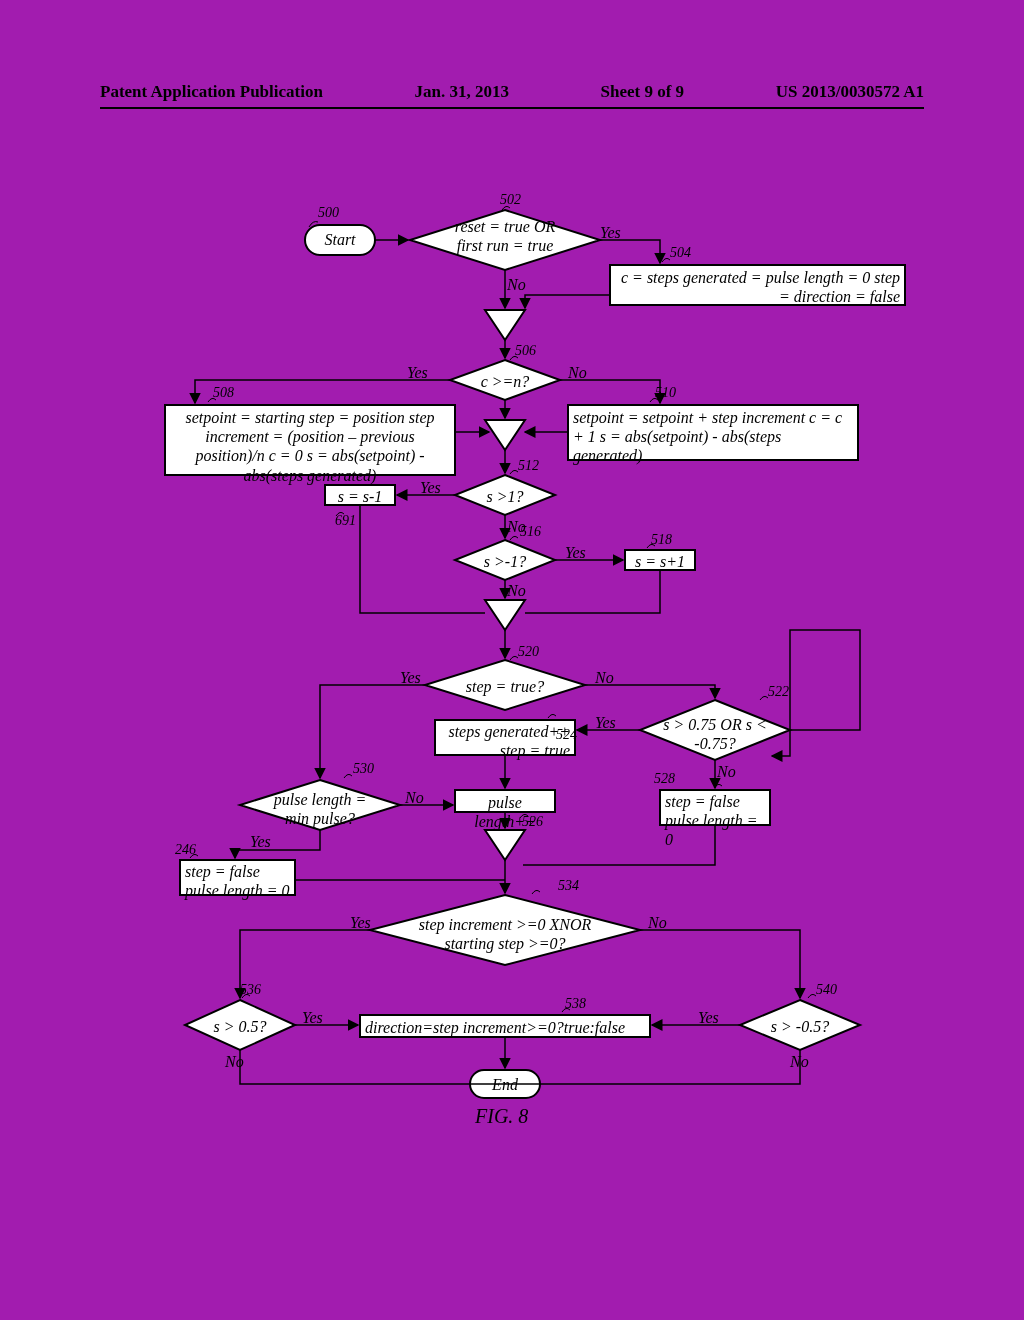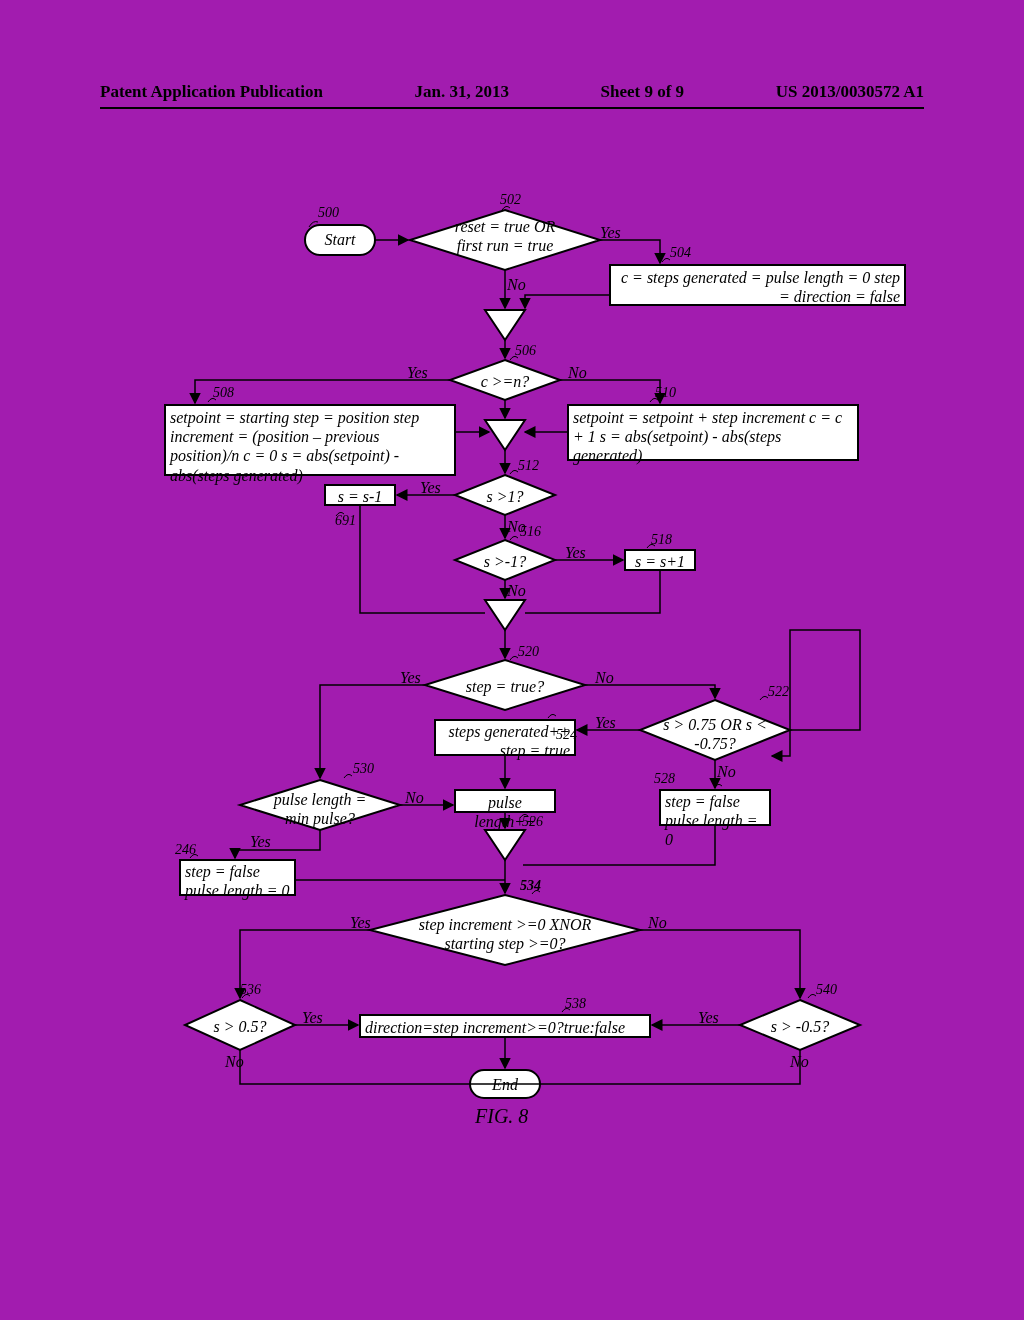--- a/index.html
+++ b/index.html
@@ -225,21 +225,21 @@
       <path class="tick" d="M716,796 Q712,792 708,798"></path>
     </svg>
 
     <div class="node-label" style="left:215px; top:30px; width:50px;">Start</div>
     <div class="node-label" style="left:345px; top:17px; width:120px;">reset = true
 OR
 first run = true</div>
     <div class="node-label" style="left:515px; top:68px; width:285px; text-align:right;">c = steps generated = pulse length = 0
 step = direction = false</div>
     <div class="node-label" style="left:370px; top:172px; width:70px;">c &gt;=n?</div>
-    <div class="node-label" style="left:70px; top:208px; width:280px; text-align:left;">setpoint = starting step = position
+    <div class="node-label" style="left:70px; top:208px; width:280px; text-align:center;">setpoint = starting step = position
 step increment = (position – previous position)/n
 c = 0
 s = abs(setpoint) - abs(steps generated)</div>
     <div class="node-label" style="left:473px; top:208px; width:280px; text-align:left;">setpoint = setpoint + step increment
 c = c + 1
 s = abs(setpoint) - abs(steps generated)</div>
     <div class="node-label" style="left:375px; top:287px; width:60px;">s &gt;1?</div>
     <div class="node-label" style="left:228px; top:287px; width:64px;">s = s-1</div>
     <div class="node-label" style="left:375px; top:352px; width:60px;">s &gt;-1?</div>
     <div class="node-label" style="left:528px; top:352px; width:64px;">s = s+1</div>
@@ -293,20 +293,20 @@
     <div class="ref-num" style="left:235px; top:313px;">691</div>
     <div class="ref-num" style="left:420px; top:324px;">516</div>
     <div class="ref-num" style="left:551px; top:332px;">518</div>
     <div class="ref-num" style="left:418px; top:444px;">520</div>
     <div class="ref-num" style="left:456px; top:527px;font-family:Liberation Serif, serif;">524</div>
     <div class="ref-num" style="left:668px; top:484px;">522</div>
     <div class="ref-num" style="left:253px; top:561px;">530</div>
     <div class="ref-num" style="left:422px; top:614px;">526</div>
     <div class="ref-num" style="left:542px; top:571px;margin-left:12px;">528</div>
     <div class="ref-num" style="left:75px; top:642px;">246</div>
-    <div class="ref-num" style="left:420px; top:678px;font-weight:bold;">534</div>
+    <div class="ref-num" style="left:458px; top:678px;">534</div>
     <div class="ref-num" style="left:140px; top:782px;">536</div>
     <div class="ref-num" style="left:465px; top:796px;">538</div>
     <div class="ref-num" style="left:716px; top:782px;">540</div>
 
     <div class="figcap" style="left:375px; top:905px;">FIG. 8</div>
   </div>
 </div>
 
 </body></html>

